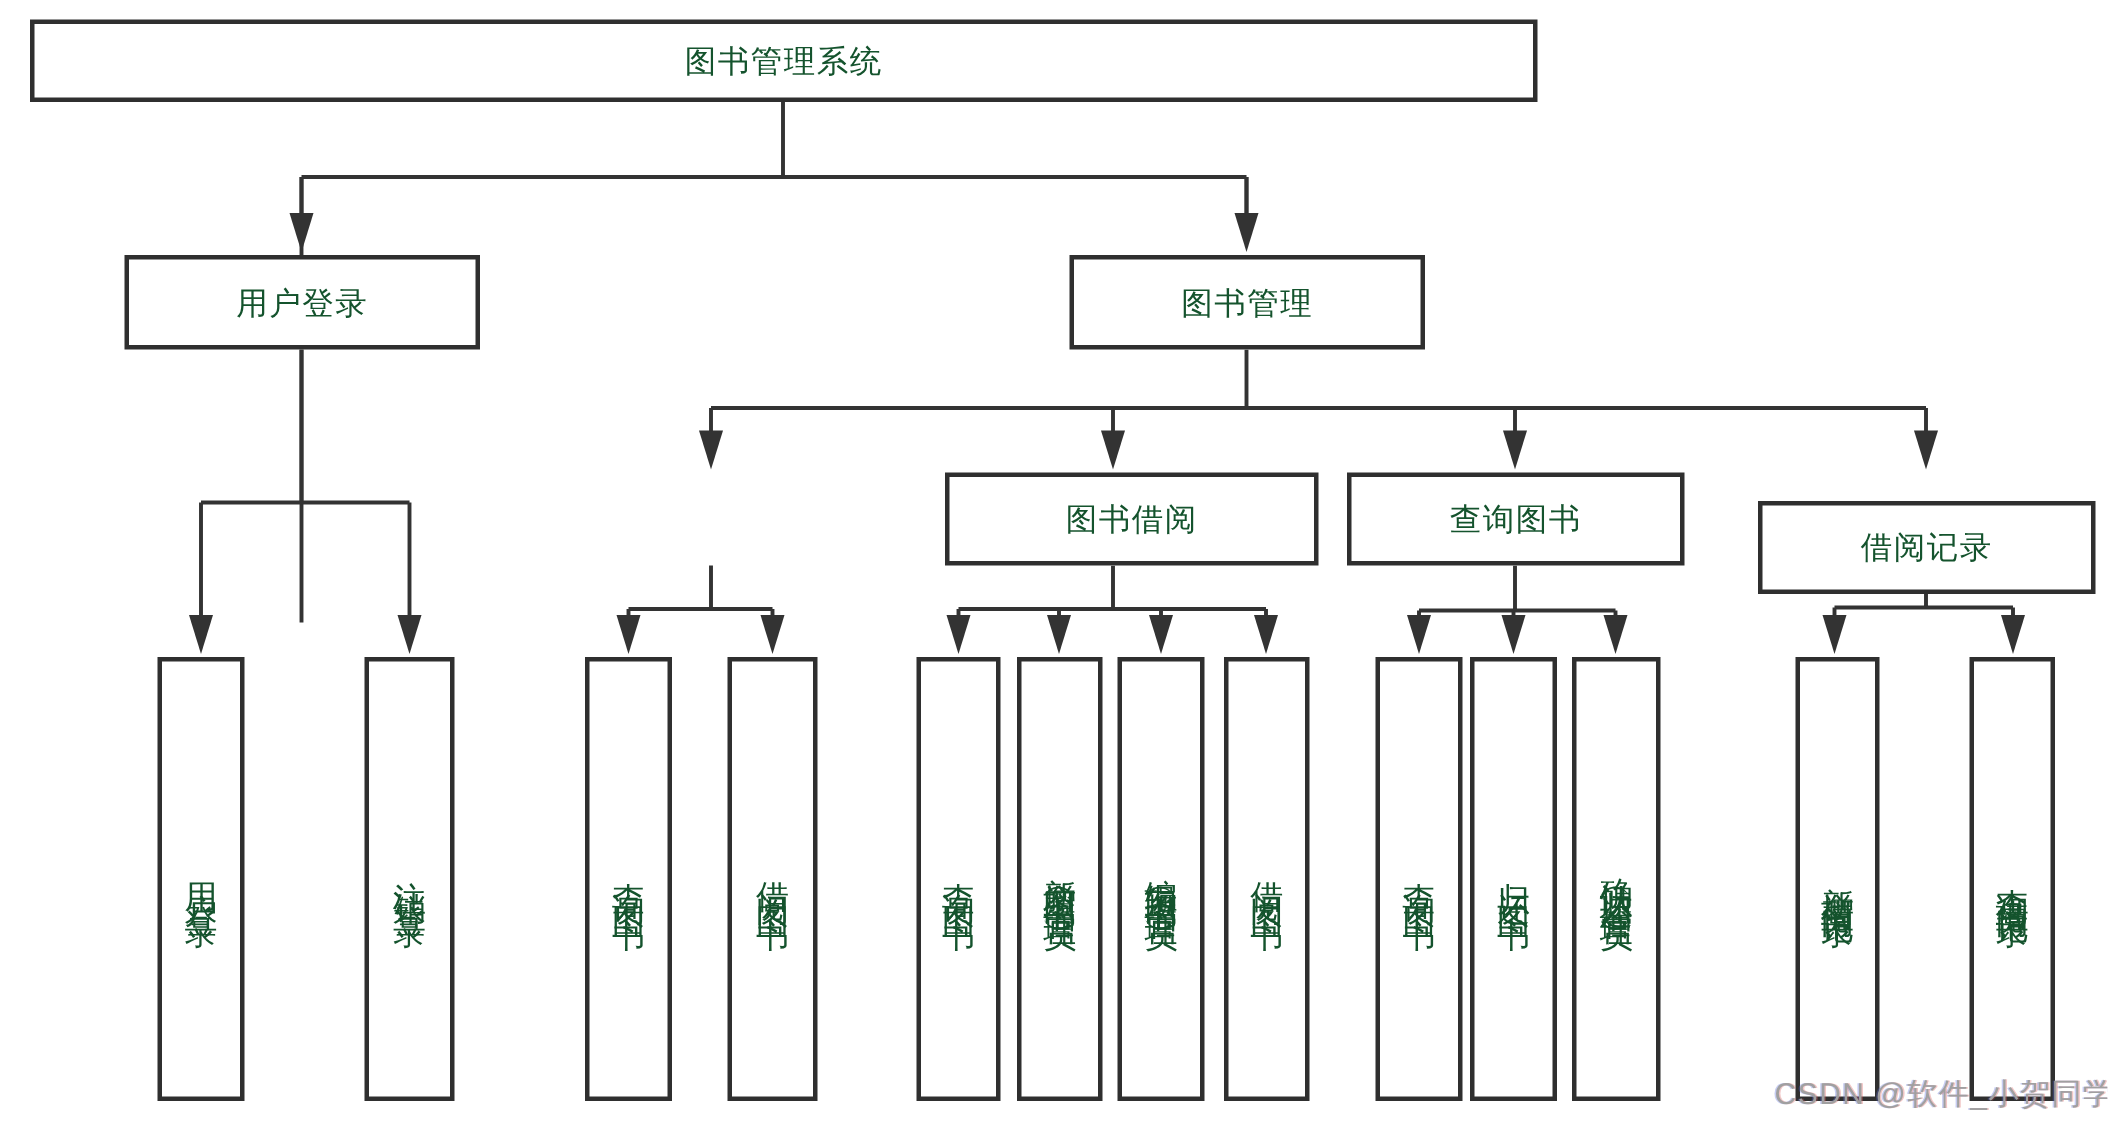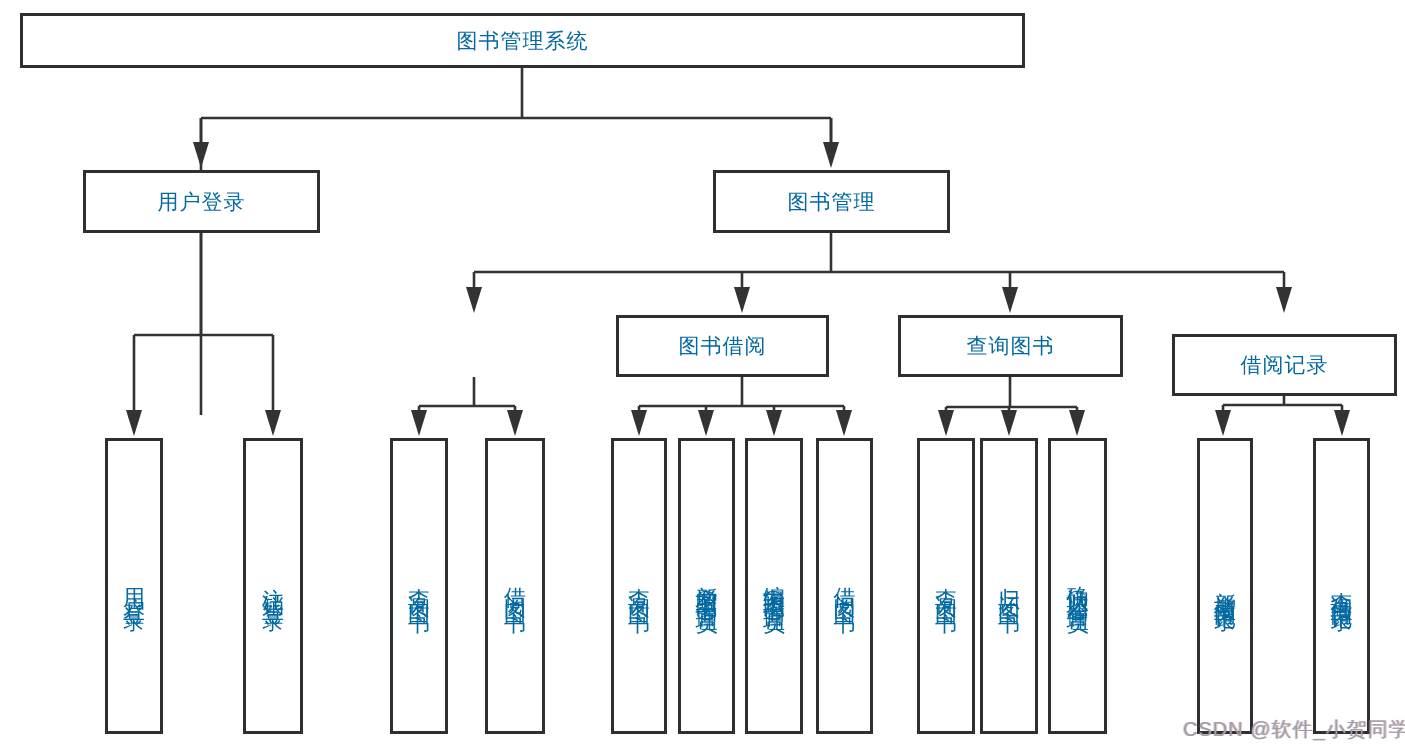--- a/index.html
+++ b/index.html
@@ -19,21 +19,21 @@
     position: absolute;
     left: 0;
     top: 0;
     pointer-events: none;
   }
   .box {
     position: absolute;
     box-sizing: border-box;
     border: 3px solid #2f2f2f;
     background: #ffffff;
-    color: #0369a1;
+    color: #14532d;
     display: flex;
     align-items: center;
     justify-content: center;
     z-index: 2;
   }
   .h {
     font-size: 21px;
     letter-spacing: 1px;
     white-space: nowrap;
   }
@@ -104,21 +104,21 @@
       <polygon points="1215,410 1231,410 1223,436"></polygon>
       <polygon points="1334,410 1350,410 1342,436"></polygon>
     </g>
   </svg>
 
   <div class="box h" style="left:20px;top:13px;width:1005px;height:55px;">图书管理系统</div>
 
   <div class="box h" style="left:83px;top:170px;width:237px;height:63px;">用户登录</div>
   <div class="box h" style="left:713px;top:170px;width:237px;height:63px;">图书管理</div>
 
-  <div class="box h" style="left:616px;top:315px;width:213px;height:62px;">图书借阅</div>
+  <div class="box h" style="left:630px;top:315px;width:249px;height:62px;">图书借阅</div>
   <div class="box h" style="left:898px;top:315px;width:225px;height:62px;">查询图书</div>
   <div class="box h" style="left:1172px;top:315px;width:225px;height:62px;margin-top:19px;">借阅记录</div>
 
   <div class="box v" style="left:105px;top:438px;width:58px;height:296px;">用户登录</div>
   <div class="box v" style="left:243px;top:438px;width:60px;height:296px;">注销登录</div>
 
   <div class="box v" style="left:390px;top:438px;width:58px;height:296px;">查询图书</div>
   <div class="box v" style="left:485px;top:438px;width:60px;height:296px;">借阅图书</div>
 
   <div class="box v" style="left:611px;top:438px;width:56px;height:296px;">查询图书</div>

